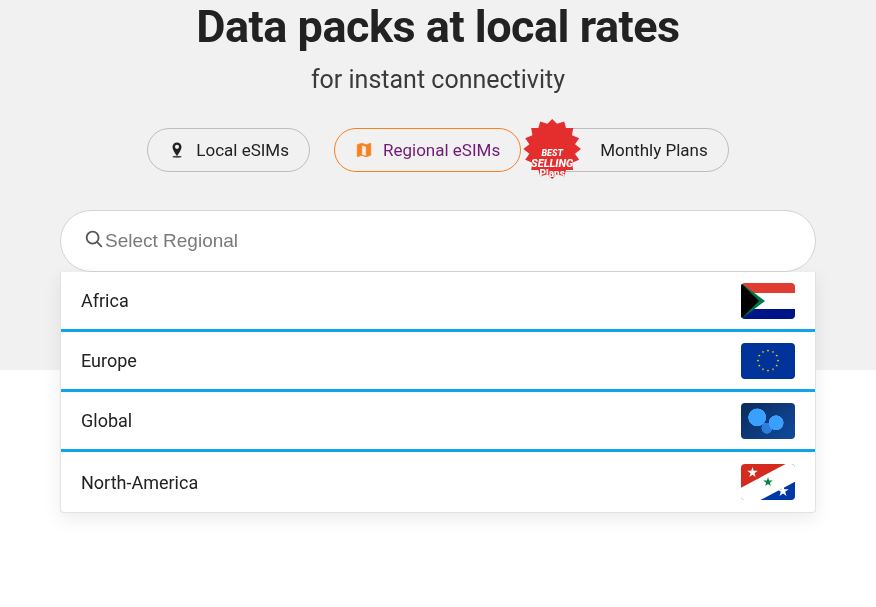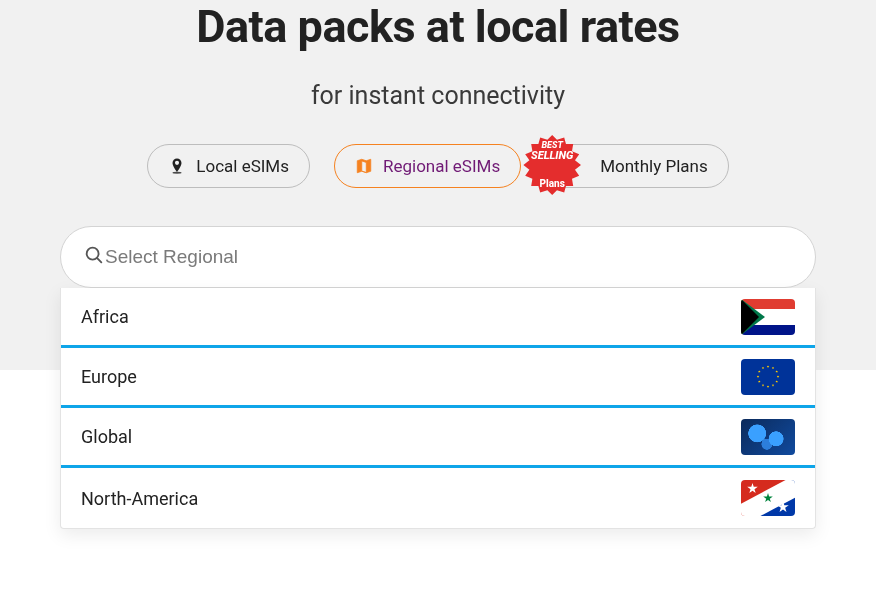--- a/index.html
+++ b/index.html
@@ -22,21 +22,21 @@
     font-weight: 700;
     color: #222;
     text-align: center;
     letter-spacing: -0.5px;
   }
   .subtitle {
     font-size: 25px;
     font-weight: 400;
     color: #3a3a3a;
     text-align: center;
-    margin-top: 28px;
+    margin-top: 12px;
   }
 
   .tab-row {
     display: flex;
     gap: 24px;
     margin-top: 34px;
     align-items: center;
   }
   .tab {
     display: flex;
@@ -69,27 +69,27 @@
     width: 60px;
     height: 60px;
   }
   .badge .burst {
     width: 60px; height: 60px;
     background: #e42d2d;
     clip-path: polygon(50% 0%, 58% 8%, 70% 4%, 73% 15%, 85% 15%, 83% 27%, 95% 32%, 88% 42%, 98% 50%, 88% 58%, 95% 68%, 83% 73%, 85% 85%, 73% 85%, 70% 96%, 58% 92%, 50% 100%, 42% 92%, 30% 96%, 27% 85%, 15% 85%, 17% 73%, 5% 68%, 12% 58%, 2% 50%, 12% 42%, 5% 32%, 17% 27%, 15% 15%, 27% 15%, 30% 4%, 42% 8%);
     display: flex;
     flex-direction: column;
     align-items: center;
-    justify-content: center;
+    justify-content: flex-end;
     color: #fff;
     line-height: 1;
   }
   .badge .burst .l1 { font-size: 9px; font-weight: 800; font-style: italic; }
   .badge .burst .l2 { font-size: 11px; font-weight: 800; font-style: italic; }
-  .badge .burst .l3 { font-size: 10px; font-weight: 800; margin-top: 18px; }
+  .badge .burst .l3 { font-size: 10px; font-weight: 800; }
 
   .search-wrap {
     width: 756px;
     margin-top: 38px;
     position: relative;
   }
   .search-box {
     width: 100%;
     height: 62px;
     border-radius: 31px;

